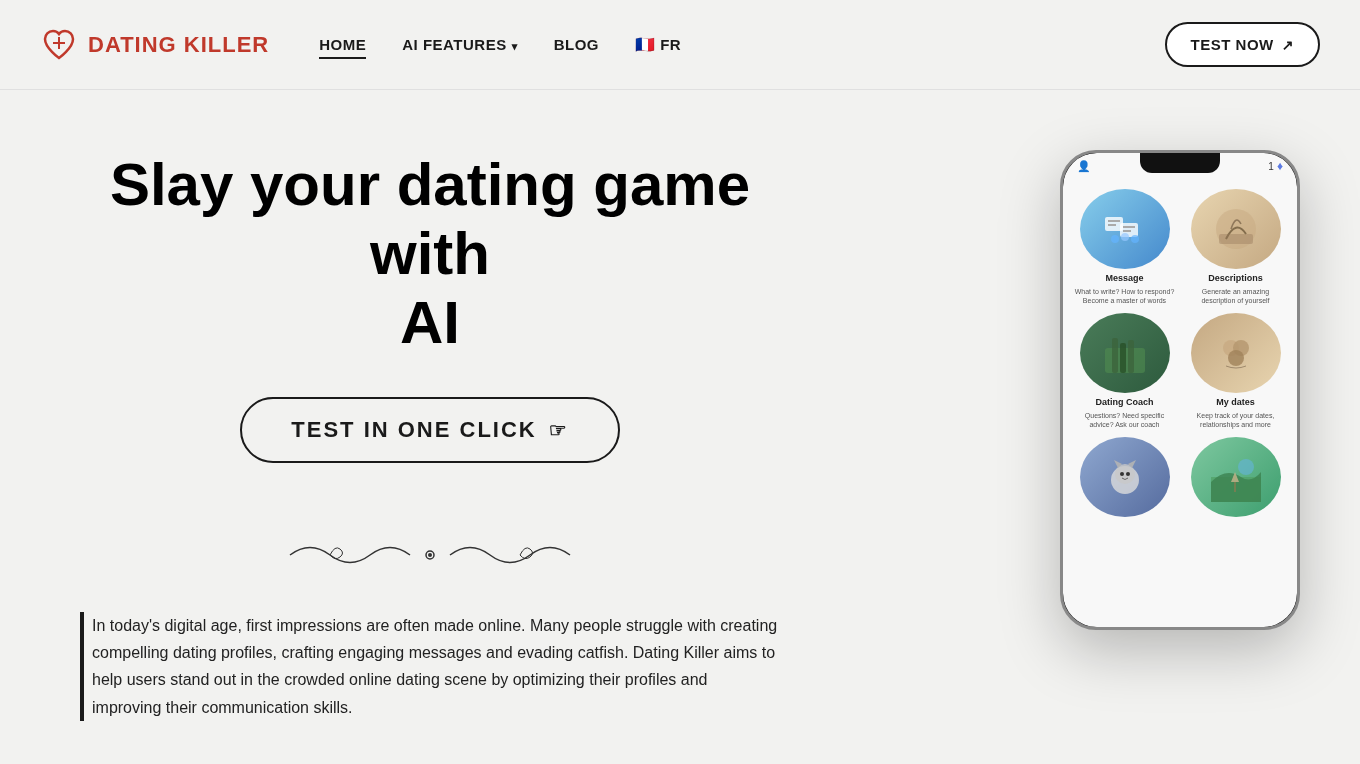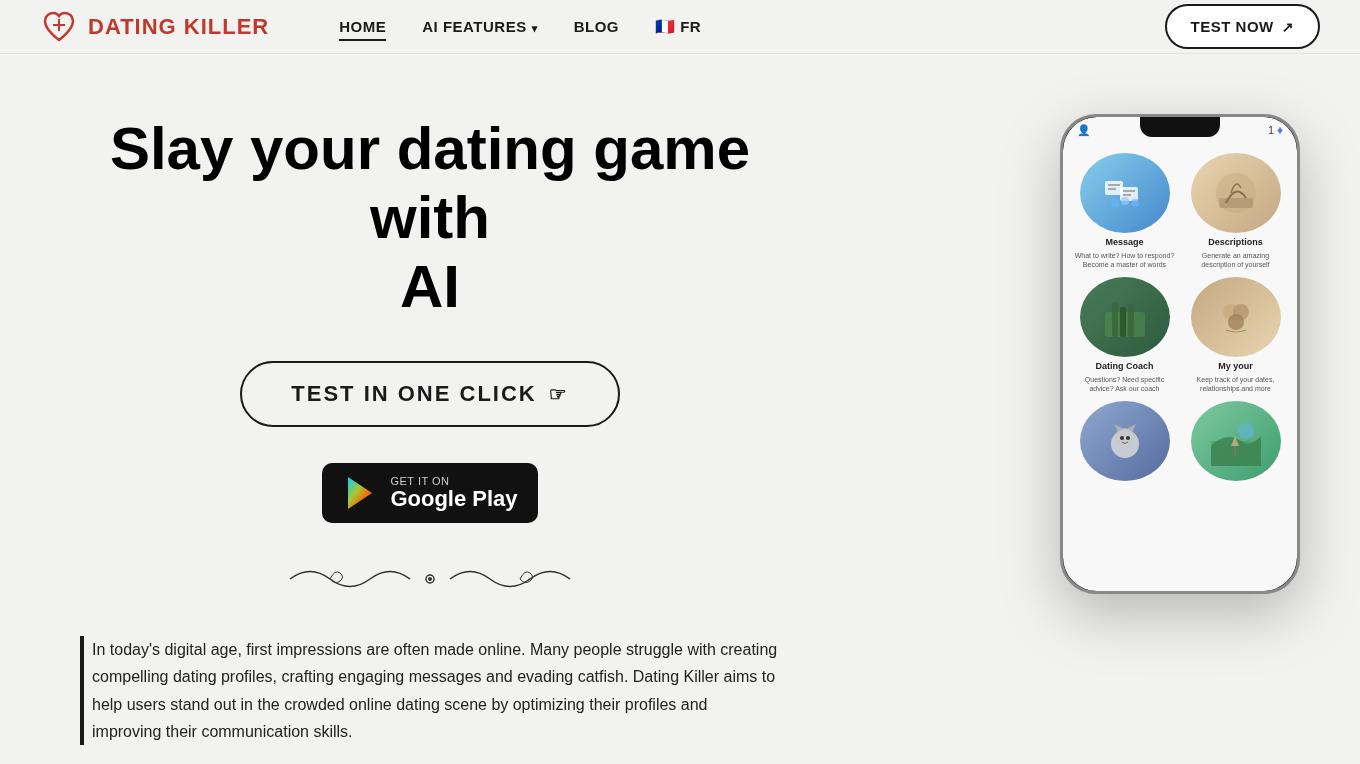--- a/index.html
+++ b/index.html
@@ -9,21 +9,21 @@
       min-height: 764px;
       overflow-x: hidden;
     }
 
     
     nav {
       display: flex;
       align-items: center;
       justify-content: space-between;
       padding: 0 40px;
-      height: 54px;
+      height: 90px;
       background: #f2f2f0;
       border-bottom: 1px solid #e0e0e0;
     }
     .nav-left {
       display: flex;
       align-items: center;
       gap: 50px;
     }
     .logo {
       display: flex;
@@ -39,21 +39,20 @@
       font-size: 22px;
       font-weight: 700;
       color: #c0392b;
       letter-spacing: 1px;
     }
     .nav-links {
       display: flex;
       align-items: center;
       gap: 36px;
       list-style: none;
-      margin-left: 20px;
     }
     .nav-links li a {
       text-decoration: none;
       font-size: 15px;
       font-weight: 600;
       color: #1a1a1a;
       letter-spacing: 0.5px;
     }
     .nav-links li.active a {
       border-bottom: 2px solid #1a1a1a;
@@ -333,39 +332,20 @@
       <span>AI</span>
     </h1>
 
     <button class="test-btn">
       <span>TEST IN ONE CLICK</span>
       <span class="cursor-icon">☞</span>
     </button>
 
     <div class="store-buttons">
 
-      <a class="store-btn" href="#">
-        <div class="play-icon">
-          <svg viewBox="0 0 36 36" xmlns="http://www.w3.org/2000/svg">
-            <polygon points="6,2 30,18 6,34" fill="url(#gpGrad)"></polygon>
-            <defs>
-              <linearGradient id="gpGrad" x1="0%" y1="0%" x2="100%" y2="100%">
-                <stop offset="0%" style="stop-color:#00d2ff"></stop>
-                <stop offset="40%" style="stop-color:#a4c639"></stop>
-                <stop offset="70%" style="stop-color:#ff6600"></stop>
-                <stop offset="100%" style="stop-color:#ff3333"></stop>
-              </linearGradient>
-            </defs>
-          </svg>
-        </div>
-        <div class="store-text-block">
-          <span class="store-sub">GET IT ON</span>
-          <span class="store-main">Google Play</span>
-        </div>
-      </a>
 
     </div>
 
     <div class="ornament">
       <svg viewBox="0 0 300 40" width="300" height="40" xmlns="http://www.w3.org/2000/svg">
         <path d="M10,20 Q30,5 50,20 Q70,35 90,20 Q110,5 130,20" fill="none" stroke="#333" stroke-width="1.5"></path>
         <circle cx="150" cy="20" r="4" fill="none" stroke="#333" stroke-width="1.5"></circle>
         <path d="M170,20 Q190,5 210,20 Q230,35 250,20 Q270,5 290,20" fill="none" stroke="#333" stroke-width="1.5"></path>
         <circle cx="150" cy="20" r="2" fill="#333"></circle>
 
@@ -442,21 +422,21 @@
 
             <div class="grid-item">
               <div class="grid-img dates-img">
                 <svg width="50" height="50" viewBox="0 0 50 50" xmlns="http://www.w3.org/2000/svg">
                   <circle cx="20" cy="20" r="8" fill="rgba(200,170,130,0.8)"></circle>
                   <circle cx="30" cy="20" r="8" fill="rgba(180,150,110,0.8)"></circle>
                   <circle cx="25" cy="30" r="8" fill="rgba(160,130,90,0.8)"></circle>
                   <path d="M15,38 Q25,42 35,38" fill="none" stroke="rgba(100,80,60,0.5)" stroke-width="1"></path>
                 </svg>
               </div>
-              <span class="grid-label">My your</span>
+              <span class="grid-label">My dates</span>
               <span class="grid-desc">Keep track of your dates, relationships and more</span>
             </div>
 
             <div class="grid-item">
               <div class="grid-img img5">
                 <svg width="50" height="50" viewBox="0 0 50 50" xmlns="http://www.w3.org/2000/svg">
                   <circle cx="25" cy="28" r="14" fill="rgba(220,220,220,0.8)"></circle>
                   <circle cx="25" cy="22" r="10" fill="rgba(200,200,200,0.8)"></circle>
                   <polygon points="18,16 14,8 22,12" fill="rgba(180,180,180,0.9)"></polygon>
                   <polygon points="32,16 36,8 28,12" fill="rgba(180,180,180,0.9)"></polygon>

